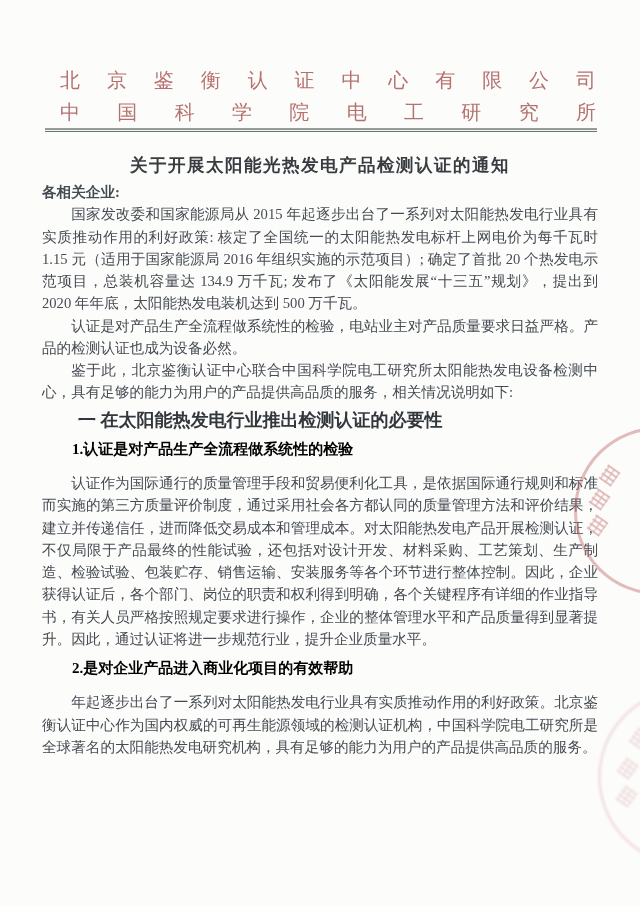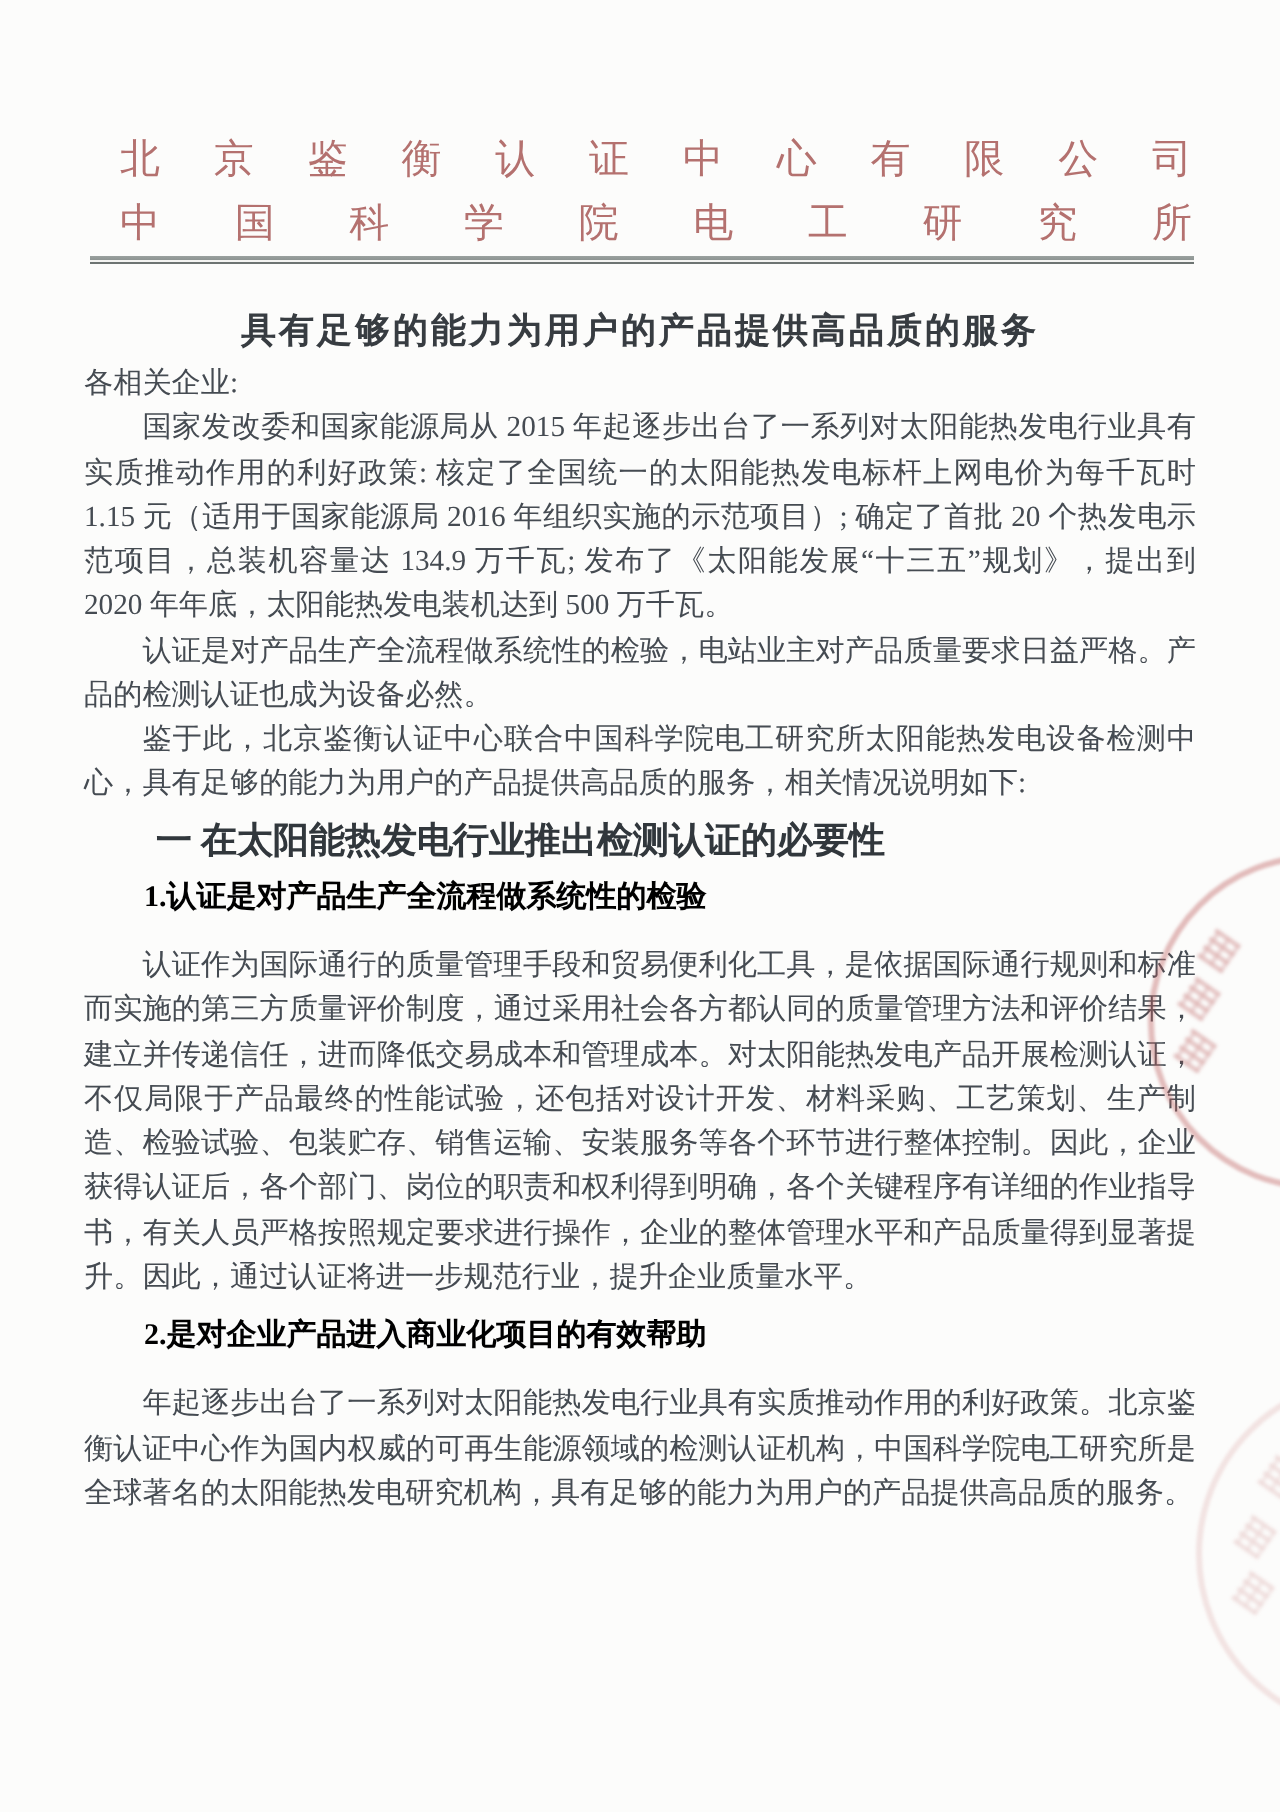--- a/index.html
+++ b/index.html
@@ -64,20 +64,21 @@
     line-height: 22.25px;
     color: #454b52;
     text-align: justify;
   }
   .content p {
     margin: 0;
     text-indent: 2em;
   }
   .salutation {
     text-indent: 0 !important;
+    font-weight: bold;
   }
   .sec-heading {
     font-weight: bold;
     color: #31373c;
     text-indent: 2em;
     margin: 5px 0 7px 0;
     font-size: 18px;
   }
   .sub-heading {
     font-weight: bold;
@@ -161,21 +162,21 @@
         <span>电</span>
         <span>工</span>
         <span>研</span>
         <span>究</span>
         <span>所</span>
       </div>
   </div>
 
   <div class="divider"></div>
 
-  <div class="doc-title">具有足够的能力为用户的产品提供高品质的服务</div>
+  <div class="doc-title">关于开展太阳能光热发电产品检测认证的通知</div>
 
   <div class="content">
     <p class="salutation">各相关企业:</p>
 
     <p>国家发改委和国家能源局从 2015 年起逐步出台了一系列对太阳能热发电行业具有实质推动作用的利好政策: 核定了全国统一的太阳能热发电标杆上网电价为每千瓦时 1.15 元（适用于国家能源局 2016 年组织实施的示范项目）; 确定了首批 20 个热发电示范项目，总装机容量达 134.9 万千瓦; 发布了《太阳能发展“十三五”规划》，提出到 2020 年年底，太阳能热发电装机达到 500 万千瓦。</p>
 
     <p>认证是对产品生产全流程做系统性的检验，电站业主对产品质量要求日益严格。产品的检测认证也成为设备必然。</p>
 
     <p>鉴于此，北京鉴衡认证中心联合中国科学院电工研究所太阳能热发电设备检测中心，具有足够的能力为用户的产品提供高品质的服务，相关情况说明如下:</p>
 

